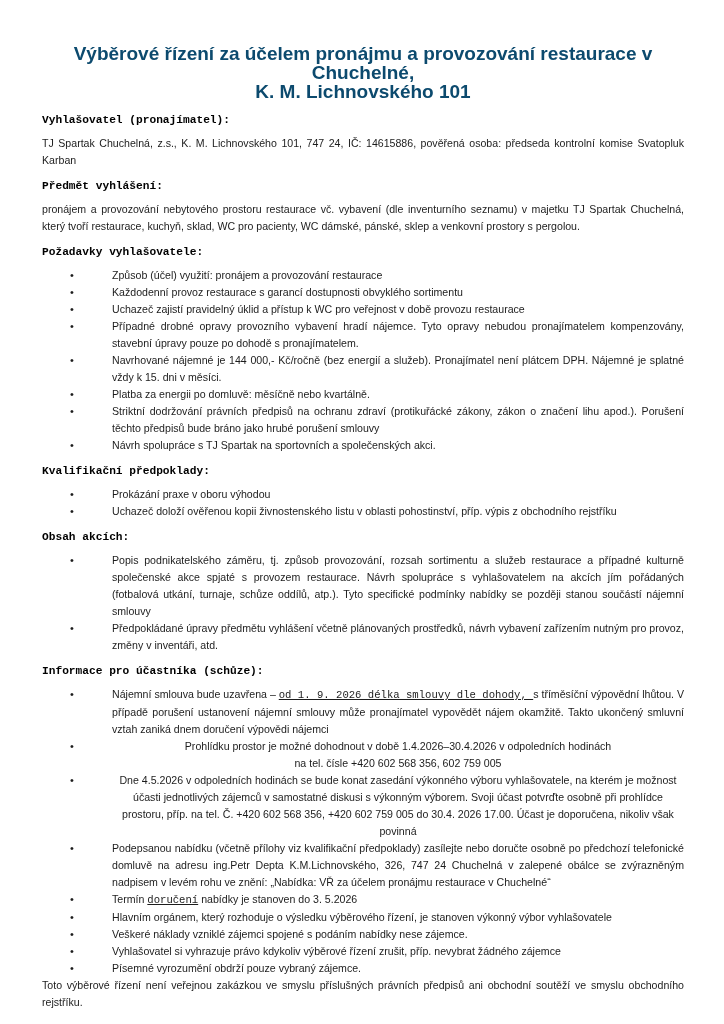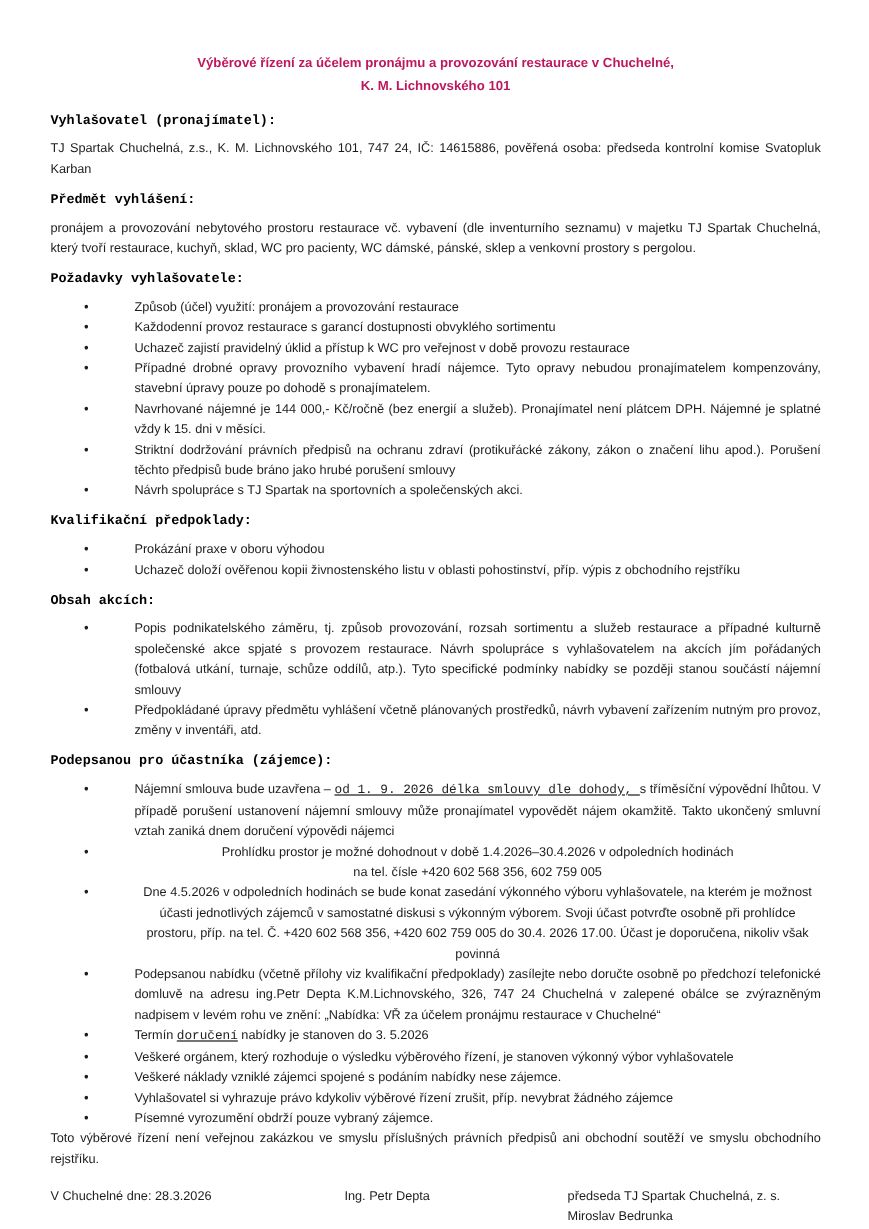--- a/index.html
+++ b/index.html
@@ -6,22 +6,22 @@
   body{
     width:724px;height:1024px;
     font-family:"Liberation Sans",sans-serif;
     font-size:10.6px;color:#1c1c1c;
     -webkit-font-smoothing:antialiased;
     overflow:hidden;
   }
   .page{padding:44px 40px 0 42px;box-sizing:border-box;}
   .doc-title{
     text-align:center;
-    color:#be185d;
-    font-size:11px;
+    color:#0c4a6e;
+    font-size:19px;
     font-weight:bold;
     line-height:19px;
     margin:0 0 12px 0;
   }
   h2.sec{
     font-size:11.2px;
     font-weight:bold;
     color:#000;
     line-height:15px;
     margin:10px 0 7px 0;
@@ -79,51 +79,52 @@
   <h2 class="sec">Předmět vyhlášení:</h2>
   <p class="body">pronájem a provozování nebytového prostoru restaurace vč. vybavení (dle inventurního seznamu) v majetku TJ Spartak Chuchelná, který tvoří restaurace, kuchyň, sklad, WC pro pacienty, WC dámské, pánské, sklep a venkovní prostory s pergolou.</p>
 
   <h2 class="sec">Požadavky vyhlašovatele:</h2>
   <ul class="bullets">
     <li>Způsob (účel) využití: pronájem a provozování restaurace</li>
     <li>Každodenní provoz restaurace s garancí dostupnosti obvyklého sortimentu</li>
     <li>Uchazeč zajistí pravidelný úklid a přístup k WC pro veřejnost v době provozu restaurace</li>
     <li>Případné drobné opravy provozního vybavení hradí nájemce. Tyto opravy nebudou pronajímatelem kompenzovány, stavební úpravy pouze po dohodě s pronajímatelem.</li>
     <li>Navrhované nájemné je 144 000,- Kč/ročně (bez energií a služeb). Pronajímatel není plátcem DPH. Nájemné je splatné vždy k 15. dni v měsíci.</li>
+    <li>Platba za energii po domluvě: měsíčně nebo kvartálně.</li>
     <li>Striktní dodržování právních předpisů na ochranu zdraví (protikuřácké zákony, zákon o značení lihu apod.). Porušení těchto předpisů bude bráno jako hrubé porušení smlouvy</li>
     <li>Návrh spolupráce s TJ Spartak na sportovních a společenských akci.</li>
   </ul>
 
   <h2 class="sec">Kvalifikační předpoklady:</h2>
   <ul class="bullets">
     <li>Prokázání praxe v oboru výhodou</li>
     <li>Uchazeč doloží ověřenou kopii živnostenského listu v oblasti pohostinství, příp. výpis z obchodního rejstříku</li>
   </ul>
 
   <h2 class="sec">Obsah akcích:</h2>
   <ul class="bullets">
     <li>Popis podnikatelského záměru, tj. způsob provozování, rozsah sortimentu a služeb restaurace a případné kulturně společenské akce spjaté s provozem restaurace. Návrh spolupráce s vyhlašovatelem na akcích jím pořádaných (fotbalová utkání, turnaje, schůze oddílů, atp.). Tyto specifické podmínky nabídky se později stanou součástí nájemní smlouvy</li>
     <li>Předpokládané úpravy předmětu vyhlášení včetně plánovaných prostředků, návrh vybavení zařízením nutným pro provoz, změny v inventáři, atd.</li>
   </ul>
 
-  <h2 class="sec">Podepsanou pro účastníka (zájemce):</h2>
+  <h2 class="sec">Informace pro účastníka (schůze):</h2>
   <ul class="bullets">
     <li>
       <span>Nájemní smlouva bude uzavřena – </span><span class="u">od 1. 9. 2026 délka smlouvy dle dohody, </span><span>s tříměsíční výpovědní lhůtou. V případě porušení ustanovení nájemní smlouvy může pronajímatel vypovědět nájem okamžitě. Takto ukončený smluvní vztah zaniká dnem doručení výpovědi nájemci</span>
     </li>
     <li class="left">
       <span>Prohlídku prostor je možné dohodnout v době 1.4.2026–30.4.2026 v odpoledních hodinách</span><br>
       <span>na tel. čísle +420 602 568 356, 602 759 005</span>
     </li>
     <li class="left">Dne 4.5.2026 v odpoledních hodinách se bude konat zasedání výkonného výboru vyhlašovatele, na kterém je možnost účasti jednotlivých zájemců v samostatné diskusi s výkonným výborem. Svoji účast potvrďte osobně při prohlídce prostoru, příp. na tel. Č. +420 602 568 356, +420 602 759 005 do 30.4. 2026 17.00. Účast je doporučena, nikoliv však povinná</li>
     <li>Podepsanou nabídku (včetně přílohy viz kvalifikační předpoklady) zasílejte nebo doručte osobně po předchozí telefonické domluvě na adresu ing.Petr Depta  K.M.Lichnovského, 326, 747 24 Chuchelná v zalepené obálce se zvýrazněným nadpisem v levém rohu ve znění: „Nabídka: VŘ za účelem pronájmu restaurace v Chuchelné“</li>
     <li>
       <span>Termín </span><span class="u">doručení</span><span> nabídky je stanoven do 3. 5.2026</span>
     </li>
-    <li>Veškeré orgánem, který rozhoduje o výsledku výběrového řízení, je stanoven výkonný výbor vyhlašovatele</li>
+    <li>Hlavním orgánem, který rozhoduje o výsledku výběrového řízení, je stanoven výkonný výbor vyhlašovatele</li>
     <li>Veškeré náklady vzniklé zájemci spojené s podáním nabídky nese zájemce.</li>
     <li>Vyhlašovatel si vyhrazuje právo kdykoliv výběrové řízení zrušit, příp. nevybrat žádného zájemce</li>
     <li>Písemné vyrozumění obdrží pouze vybraný zájemce.</li>
   </ul>
 
   <p class="body closing">Toto výběrové řízení není veřejnou zakázkou ve smyslu příslušných právních předpisů ani obchodní soutěží ve smyslu obchodního rejstříku.</p>
 
   <div class="footer">
     <div class="f1">V Chuchelné dne: 28.3.2026</div>
     <div class="f2">

